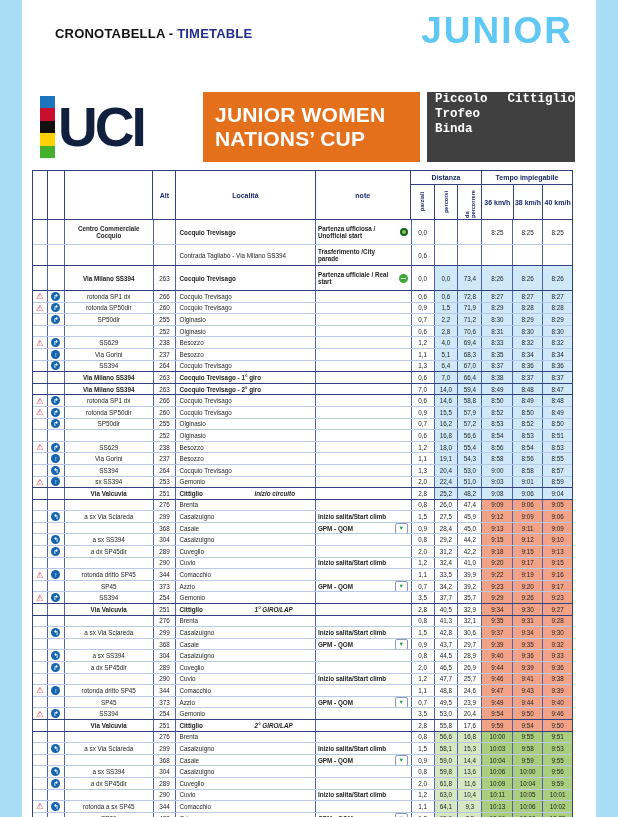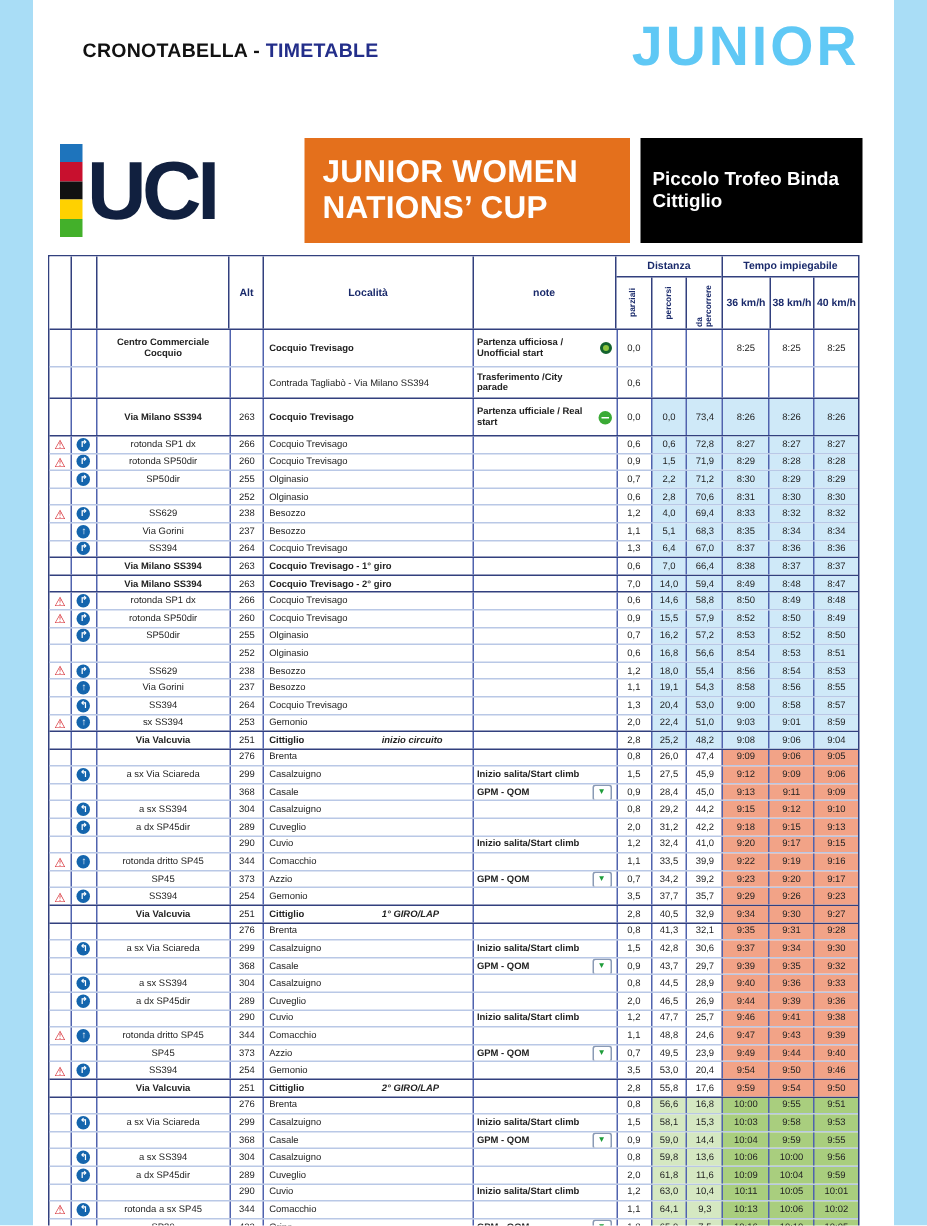--- a/index.html
+++ b/index.html
@@ -16,22 +16,22 @@
   .titlebar .t1{color:#111;} .titlebar .t2{color:#232e8a;}
   .junior{position:absolute;right:45px;top:10px;font-size:37px;font-weight:bold;color:#5fc8f5;letter-spacing:2px;}
   .logorow{position:absolute;left:40px;top:92px;height:70px;}
   .ucilogo{position:absolute;left:0;top:0;width:158px;height:70px;display:flex;align-items:center;}
   .ucibars{display:flex;flex-direction:column;width:15px;height:62px;margin-right:3px;}
   .ucibars span{flex:1;}
   .ucitext{font-size:55px;font-weight:bold;color:#11203f;letter-spacing:-3px;line-height:62px;}
   .banner{position:absolute;left:163px;top:0;width:217px;height:70px;background:#e4701c;color:#fff;
     display:flex;flex-direction:column;justify-content:center;padding-left:12px;box-sizing:border-box;}
   .banner div{font-size:21px;font-weight:bold;line-height:24px;letter-spacing:.2px;}
-  .eventbox{position:absolute;left:384px;top:0;width:151px;height:70px;background:#000000;color:#fff;
-    display:flex;flex-direction:column;justify-content:center;padding-left:8px;box-sizing:border-box;border-left:3px solid #fff;}
+  .eventbox{position:absolute;left:384px;top:0;width:151px;height:70px;background:#404040;color:#fff;
+    display:flex;justify-content:center;padding-left:8px;box-sizing:border-box;border-left:3px solid #fff;font-family:Liberation Mono, monospace;}
   .eventbox div{font-size:12.5px;font-weight:bold;line-height:15px;}
 
   
   .tt{position:absolute;left:32px;top:170px;width:541px;border:1px solid #32407e;box-sizing:border-box;background:#fff;}
   .row{display:flex;border-top:1px solid #b9c8e6;align-items:stretch;}
   .row.first{border-top:none;}
   .row.ms{border-top:1px solid #32407e;}
   .row.ms + .row{border-top:1px solid #32407e;}
   .cell{box-sizing:border-box;border-left:1px solid #5063ae;font-size:6.3px;color:#222;
     display:flex;align-items:center;justify-content:center;overflow:hidden;position:relative;}

